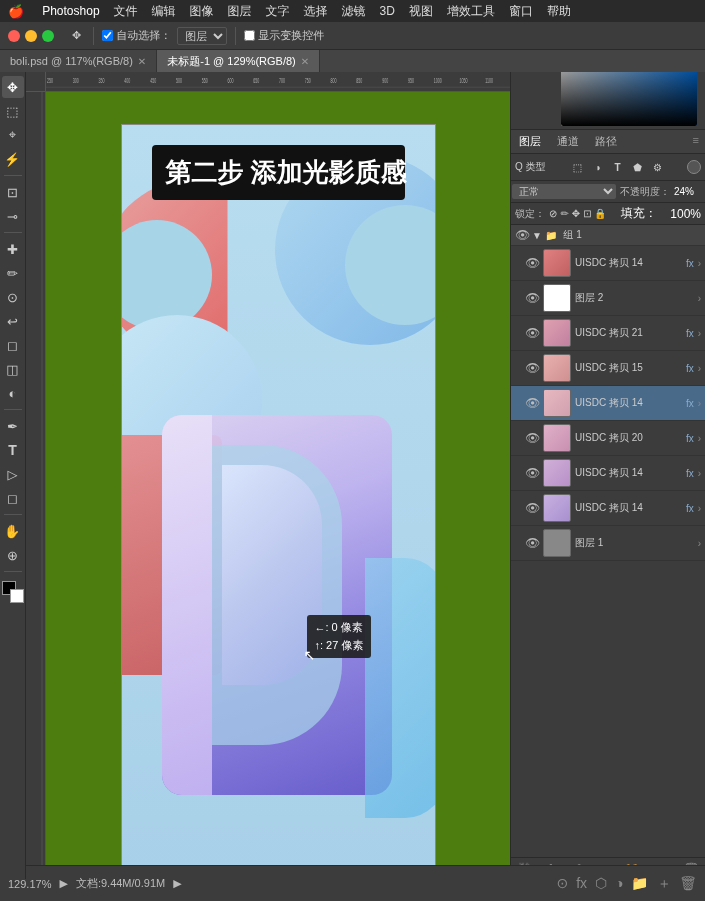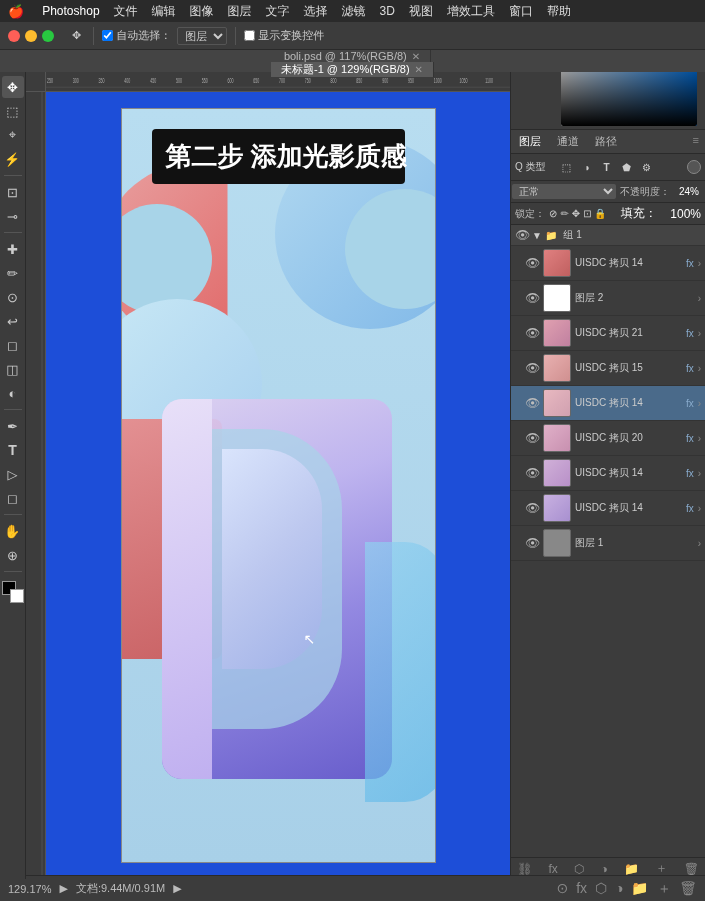--- a/index.html
+++ b/index.html
@@ -74,21 +74,20 @@
     #tabbar {
       width: 705px;
       height: 22px;
       background: #444;
       display: flex;
       align-items: center;
       padding: 0;
       position: absolute;
       top: 50px; left: 0;
       z-index: 100;
-      flex-direction: column;
     }
     .tab {
       height: 22px;
       padding: 0 10px;
       display: flex;
       align-items: center;
       gap: 5px;
       font-size: 11px;
       color: #bbb;
       cursor: pointer;
@@ -194,23 +193,23 @@
     }
 
     
     #ps-canvas {
       position: absolute;
       top: 20px;
       left: 20px;
       right: 0;
       bottom: 0;
       overflow: hidden;
-      background: #1d4ed8;
-      display: flex;
-      align-items: center;
+      background: #4d7c0f;
+      display: flex;
+      align-items: flex-end;
       justify-content: center;
     }
     #design-preview {
       width: 315px;
       height: 755px;
       position: relative;
       overflow: hidden;
       background: #a8d4e8;
       border: 1px solid #888;
     }
@@ -415,21 +414,21 @@
       padding: 4px 8px;
       font-size: 11px;
       color: #bbb;
       cursor: pointer;
     }
     .layers-tab.active { color: #fff; }
     .layers-controls {
       display: flex;
       align-items: center;
       padding: 4px;
-      gap: 8px;
+      gap: 19px;
       background: #3c3c3c;
       border-bottom: 1px solid #2a2a2a;
     }
     .layers-icon-btn {
       width: 18px; height: 18px;
       display: flex; align-items: center; justify-content: center;
       color: #ccc; font-size: 10px; cursor: pointer;
     }
     .blend-row {
       display: flex;
@@ -442,21 +441,21 @@
     .blend-select {
       background: #555;
       border: none;
       color: #ccc;
       font-size: 10px;
       padding: 1px 3px;
       border-radius: 2px;
       flex: 1;
     }
     .opacity-label { color: #bbb; font-size: 10px; }
-    .opacity-value { color: #fff; font-size: 10px; width: 30px; text-align: center; }
+    .opacity-value { color: #fff; font-size: 10px; width: 30px; text-align: left; }
     .lock-row {
       display: flex;
       align-items: center;
       padding: 2px 4px;
       gap: 4px;
       background: #3c3c3c;
       border-bottom: 1px solid #2a2a2a;
     }
     .lock-label { color: #bbb; font-size: 10px; }
     .lock-icons { display: flex; gap: 3px; color: #ccc; font-size: 10px; }
@@ -501,21 +500,21 @@
       overflow: hidden;
       position: relative;
     }
     .layer-name { color: #ccc; font-size: 10px; flex: 1; }
     .layer-fx { color: #88aacc; font-size: 10px; }
 
     
     #bottom-bar {
       position: absolute;
       bottom: 0; left: 0; right: 0;
-      height: 26px;
+      height: 36px;
       background: #3c3c3c;
       display: flex;
       align-items: center;
       padding: 4px 8px;
       gap: 8px;
       border-top: 1px solid #2a2a2a;
     }
     .status-text { color: #bbb; font-size: 11px; }
     .status-dots { margin-left: auto; display: flex; gap: 8px; color: #888; font-size: 14px; }
 
@@ -677,20 +676,24 @@
 
       <div class="shape-d-outer"></div>
       <div class="shape-d-cutout"></div>
       <div class="shape-d-inner"></div>
       <div class="shape-d-vline"></div>
 
       <div class="shape-arrow-right"></div>
 
       <div class="step-title">第二步 添加光影质感</div>
 
+      <div class="canvas-tooltip">
+        <div>←: 0 像素</div>
+        <div>↑: 27 像素</div>
+      </div>
       <div class="cursor-dot">↖</div>
     </div>
   </div>
 </div>
 
 <div id="right-panel">
 
   <div id="color-panel">
     <div class="panel-tabs">
       <div class="panel-tab active">颜色</div>

